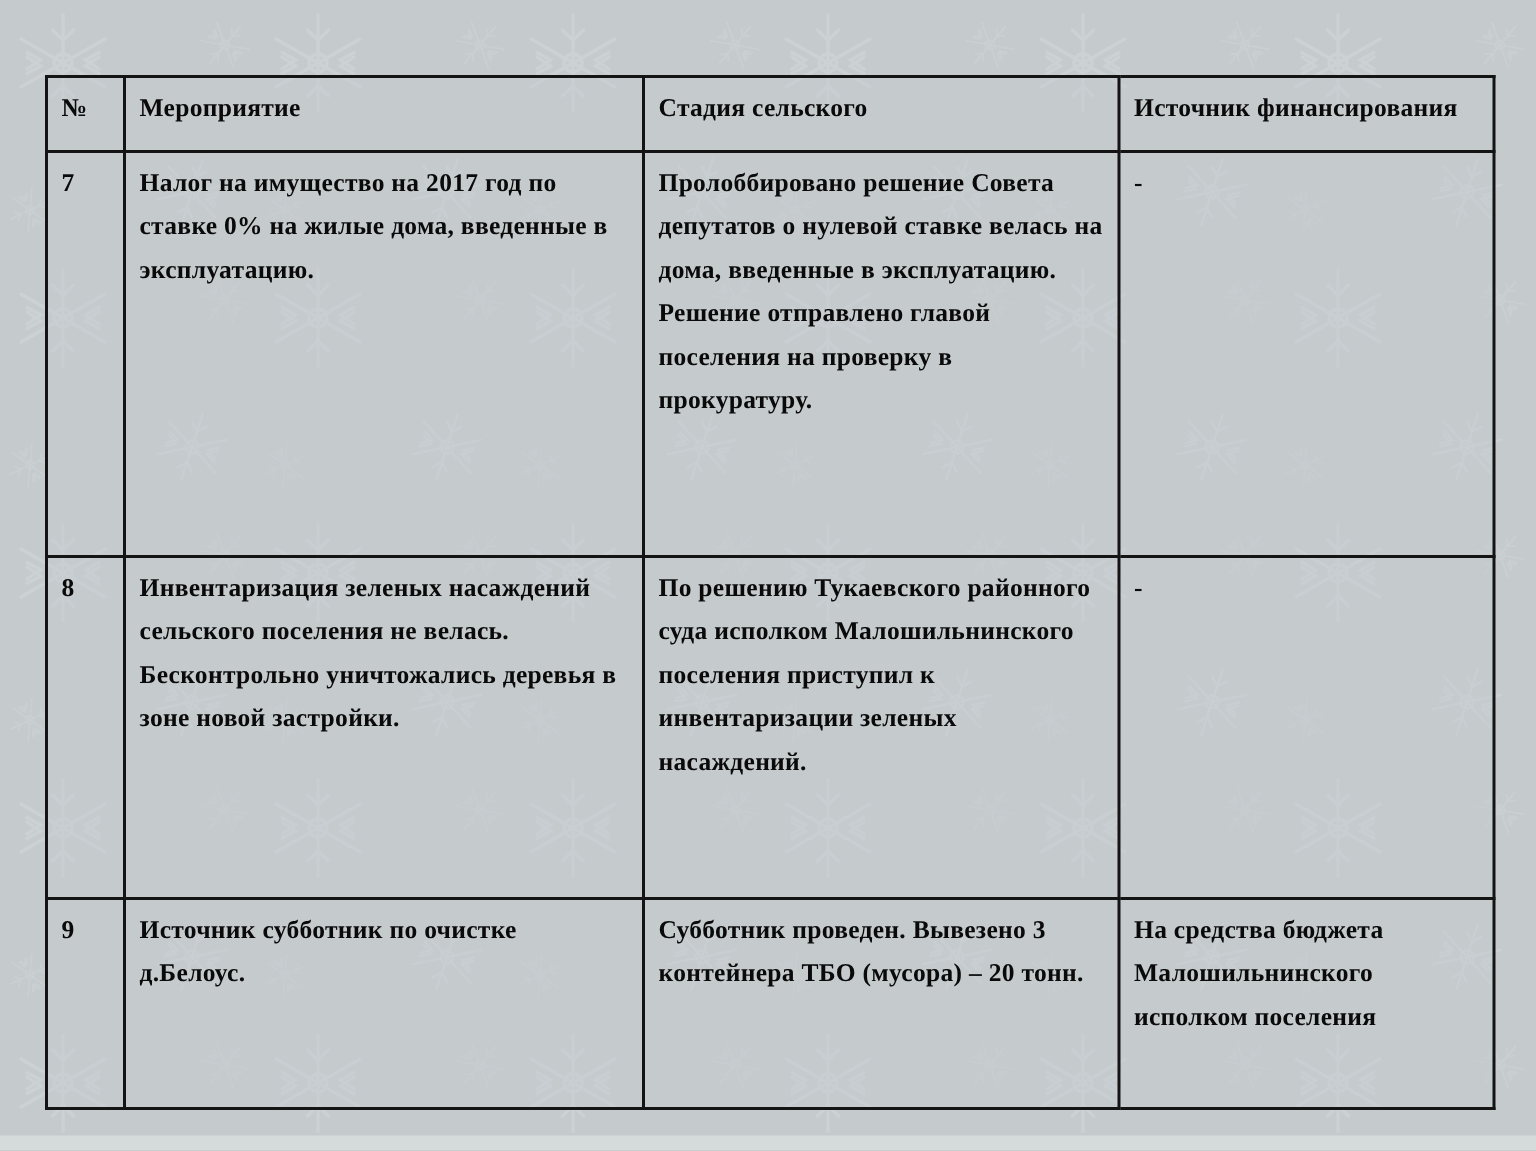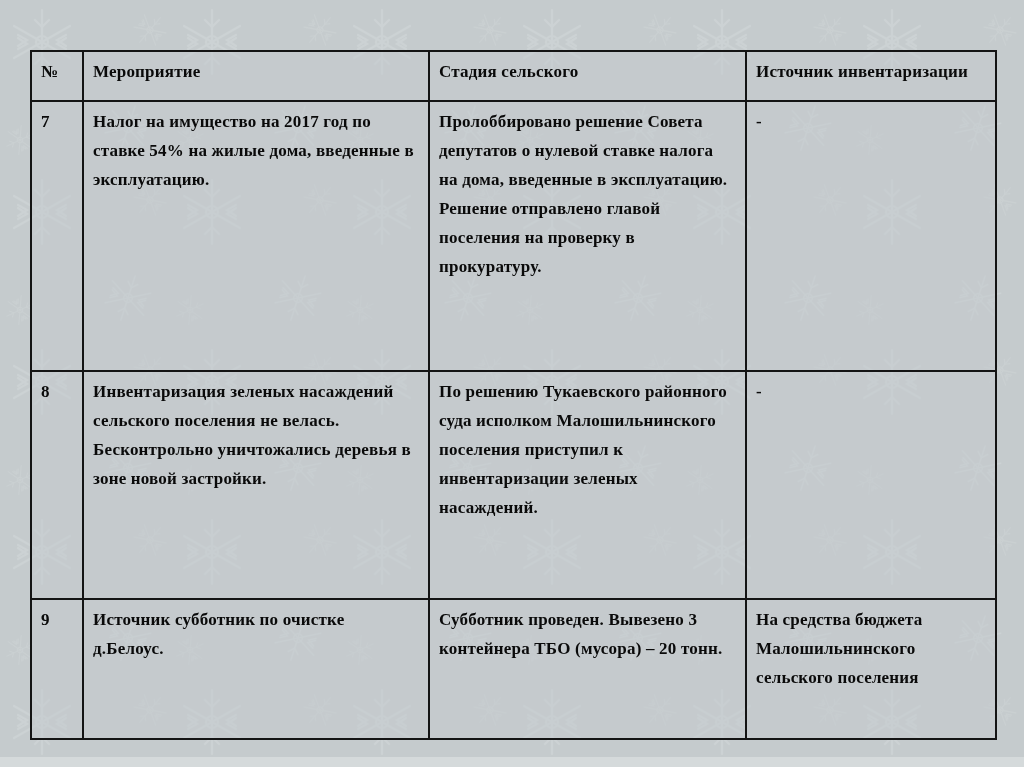--- a/index.html
+++ b/index.html
@@ -92,37 +92,37 @@
       <col class="c-num">
         <col class="c-event">
         <col class="c-stage">
         <col class="c-fund">
     </colgroup>
     <tbody>
       <tr class="hdr">
         <th>№</th>
         <th>Мероприятие</th>
         <th>Стадия сельского</th>
-        <th>Источник инвентаризации</th>
+        <th>Источник финансирования</th>
       </tr>
       <tr class="row-7">
         <td>7</td>
-        <td>Налог на имущество на 2017 год по ставке 54% на жилые дома, введенные в эксплуатацию.</td>
-        <td>Пролоббировано решение Совета депутатов о нулевой ставке налога на дома, введенные в эксплуатацию. Решение отправлено главой поселения на проверку в прокуратуру.</td>
+        <td>Налог на имущество на 2017 год по ставке 0% на жилые дома, введенные в эксплуатацию.</td>
+        <td>Пролоббировано решение Совета депутатов о нулевой ставке велась на дома, введенные в эксплуатацию. Решение отправлено главой поселения на проверку в прокуратуру.</td>
         <td>-</td>
       </tr>
       <tr class="row-8">
         <td>8</td>
         <td>Инвентаризация зеленых насаждений сельского поселения не велась. Бесконтрольно уничтожались деревья в зоне новой застройки.</td>
         <td>По решению Тукаевского районного суда исполком Малошильнинского поселения приступил к инвентаризации зеленых насаждений.</td>
         <td>-</td>
       </tr>
       <tr class="row-9">
         <td>9</td>
         <td>Источник субботник по очистке д.Белоус.</td>
         <td>Субботник проведен.  Вывезено 3 контейнера ТБО (мусора) – 20 тонн.</td>
-        <td>На средства бюджета Малошильнинского сельского поселения</td>
+        <td>На средства бюджета Малошильнинского исполком поселения</td>
       </tr>
     </tbody>
   </table>
 
   <div class="bottom-strip"></div>
 </div>
 
 </body></html>

